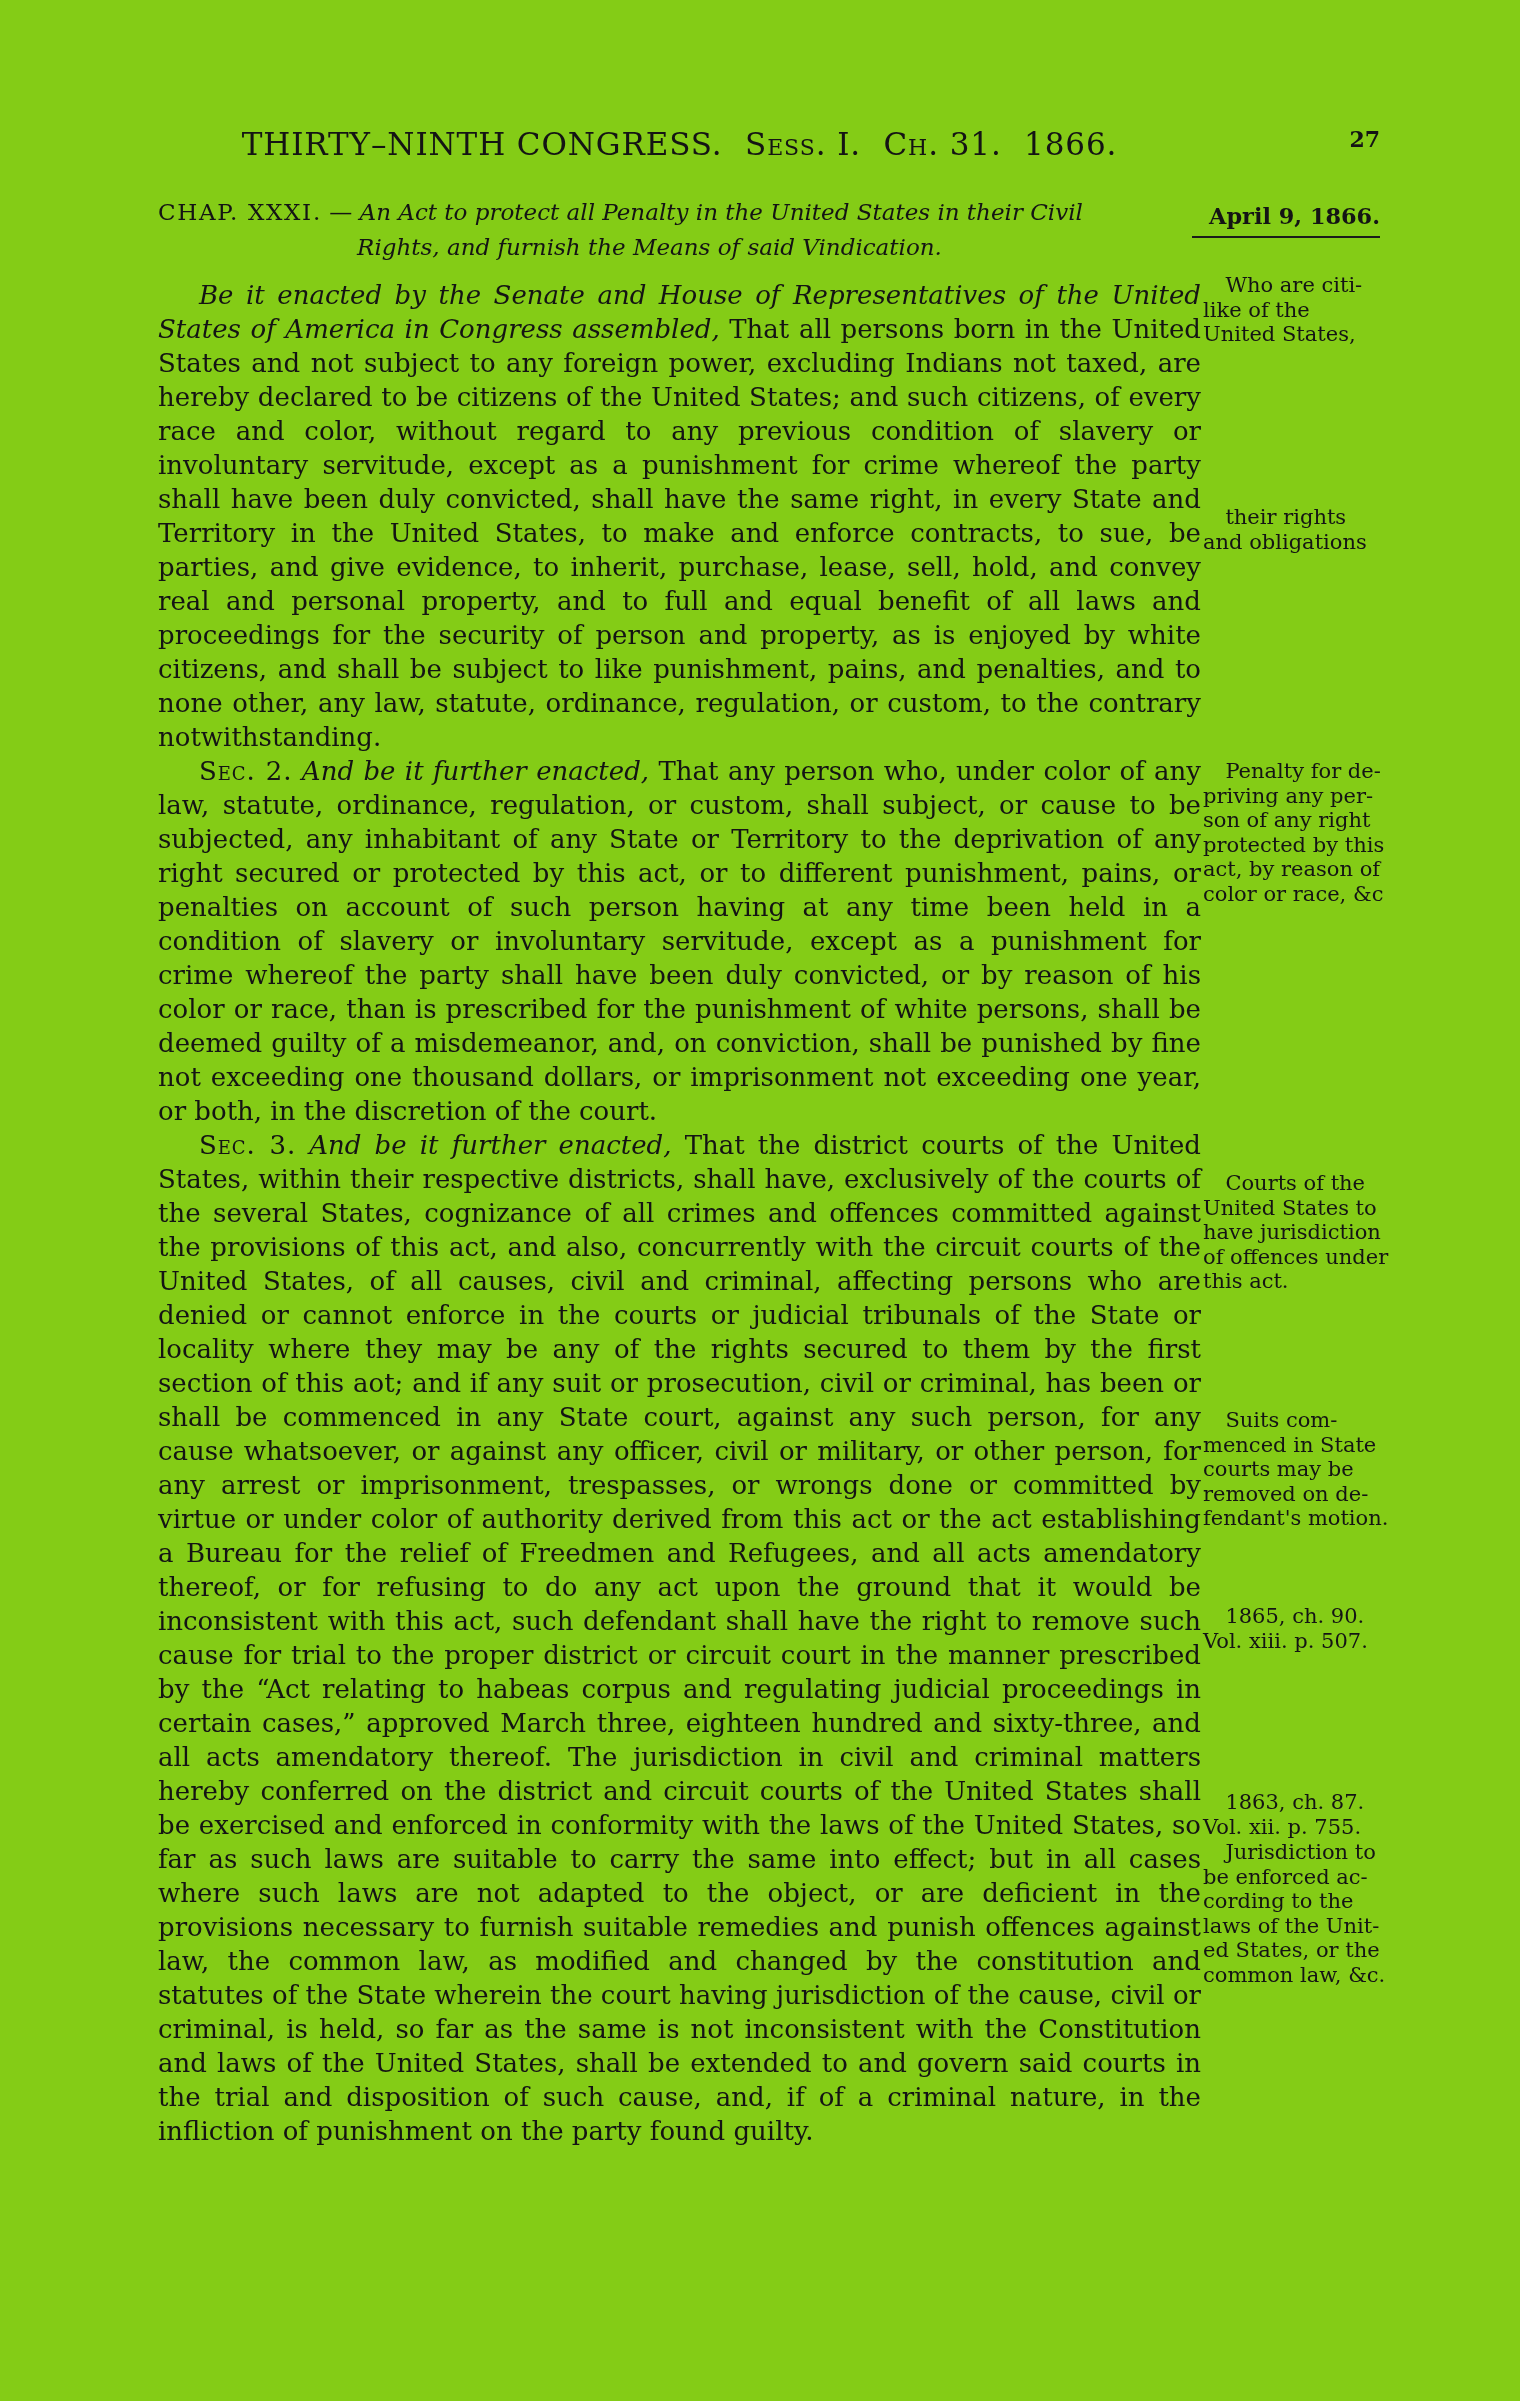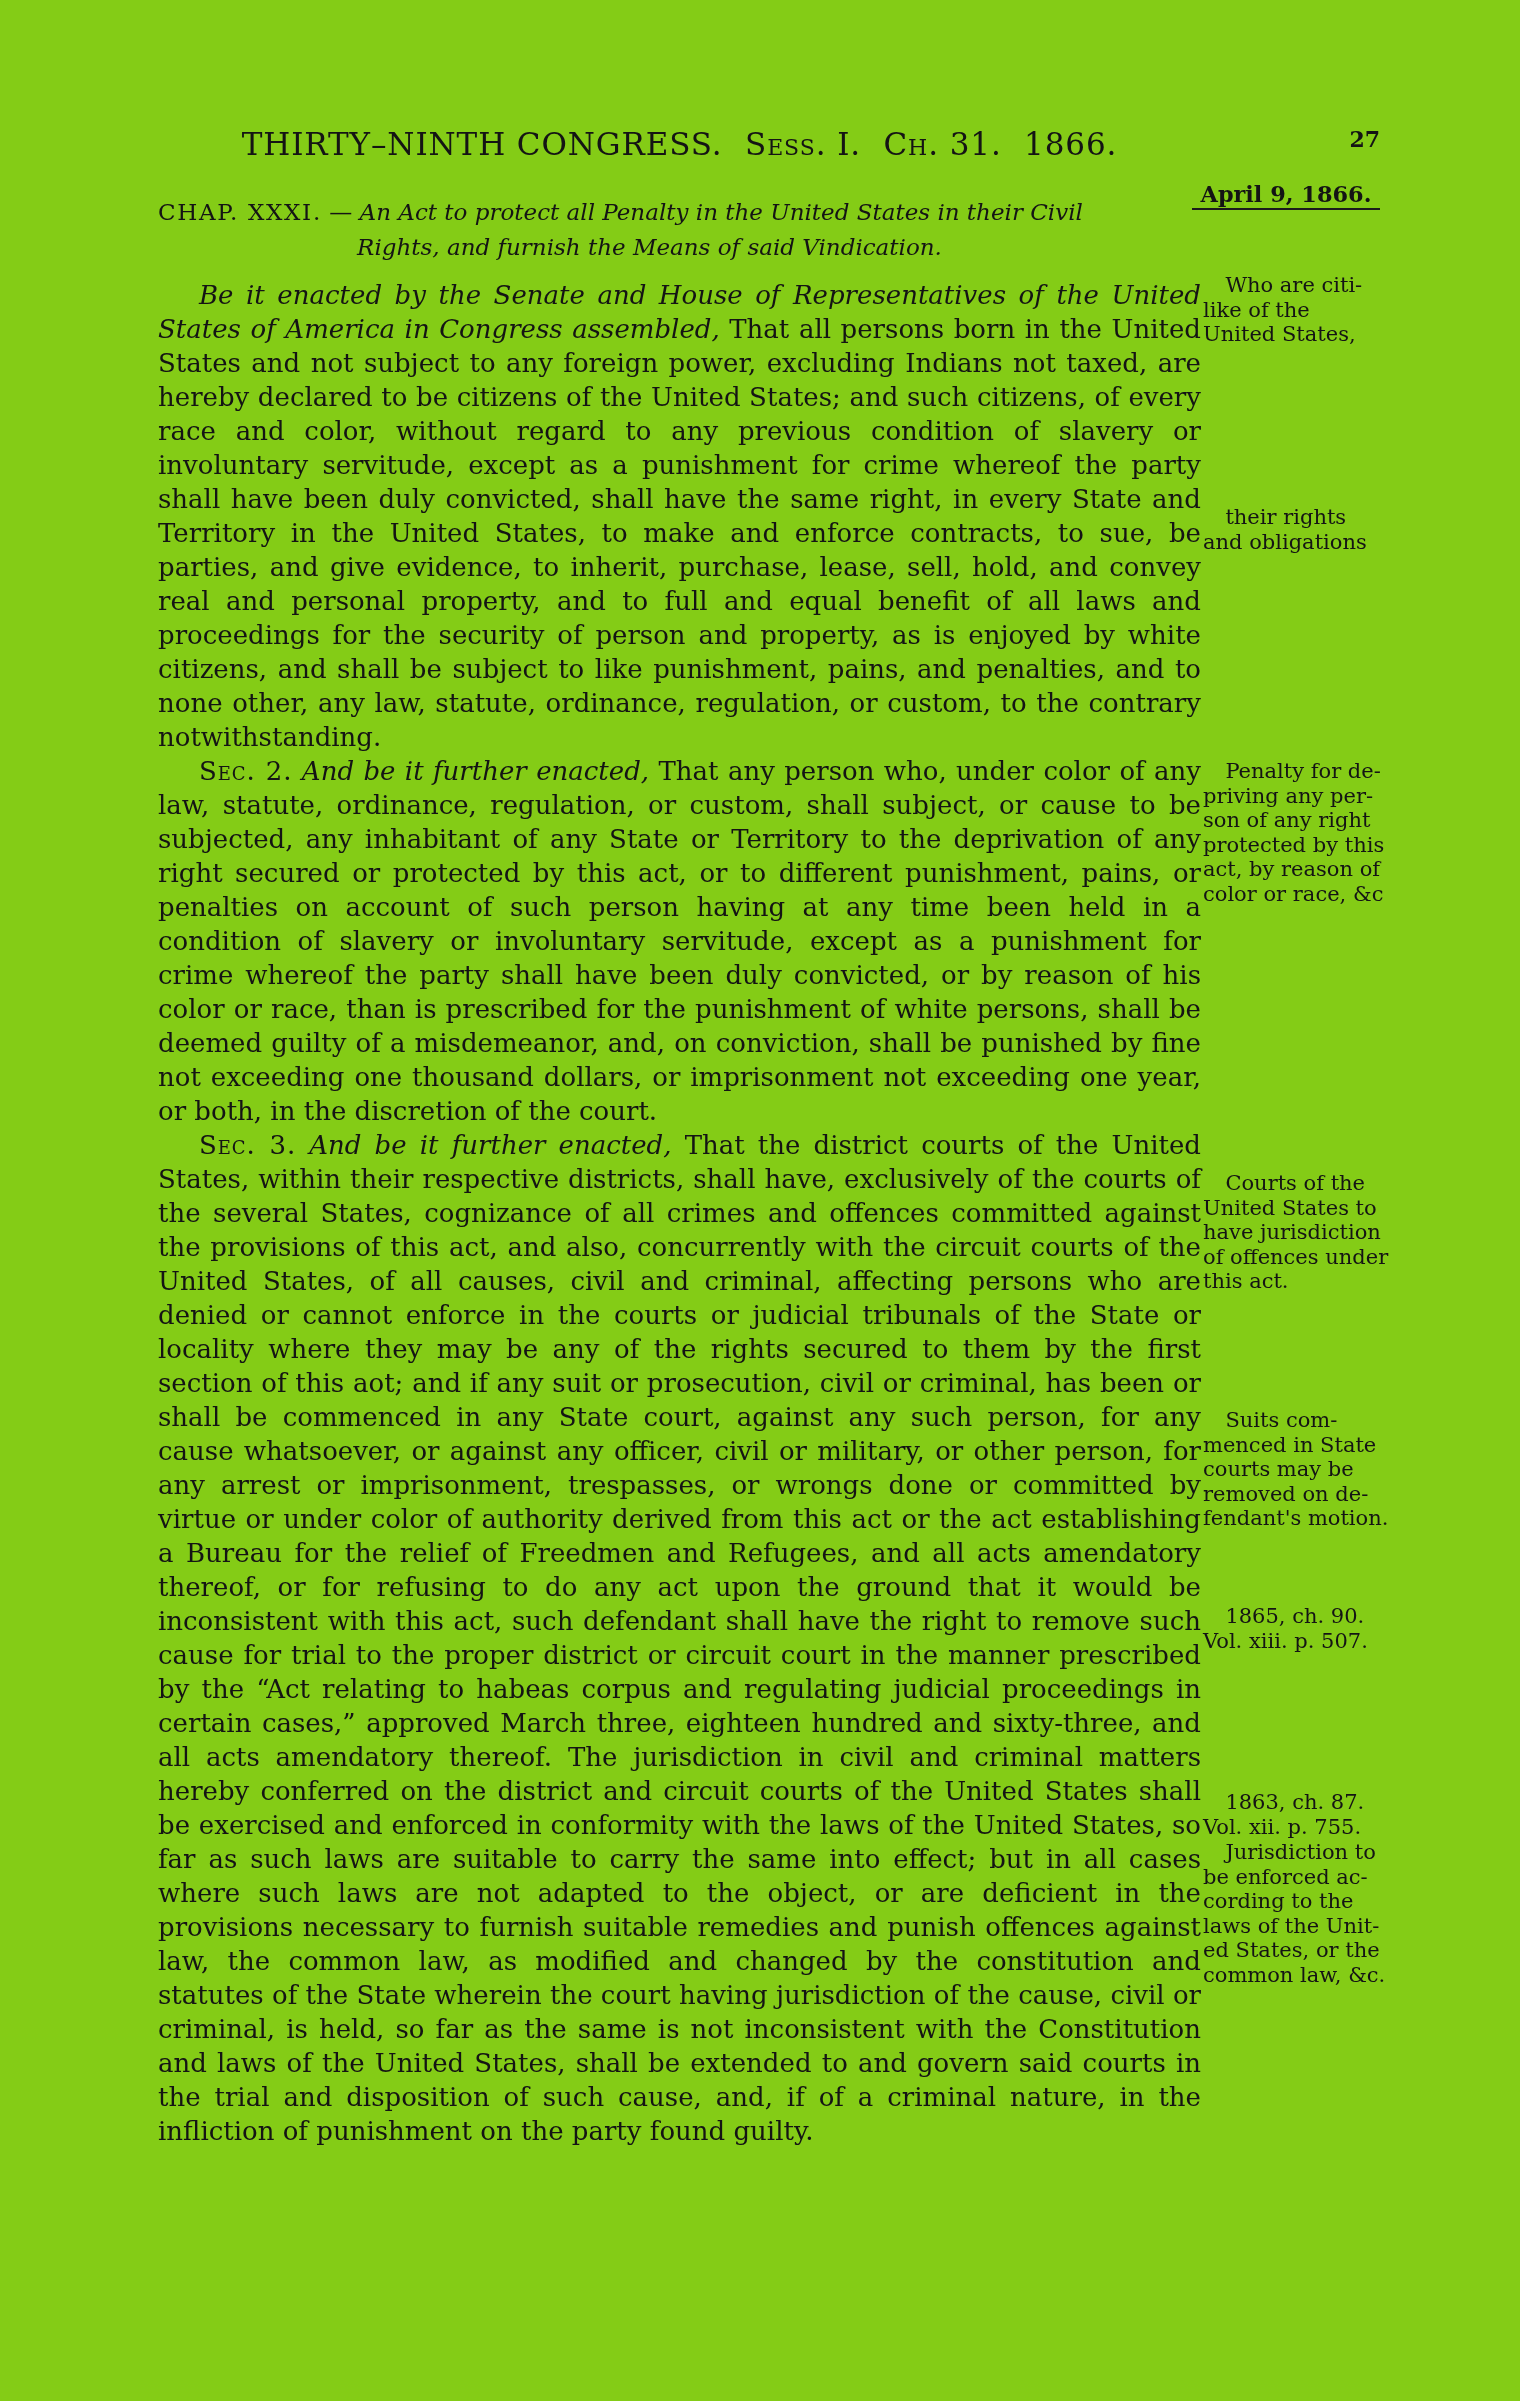--- a/index.html
+++ b/index.html
@@ -80,27 +80,27 @@
     width: 209px;
     font-size: 21px;
     line-height: 24.6px;
     white-space: pre-line;
     text-indent: 22.4px;
     text-align: left;
   }
   .date-note {
     left: 1192px;
     width: 188px;
-    top: 182px;
+    top: 204px;
     font-size: 22.4px;
     font-weight: 600;
-    text-align: center;
+    text-align: right;
     text-indent: 0;
     white-space: nowrap;
-    padding-bottom: 1px;
+    padding-bottom: 7px;
     border-bottom: 2.6px solid #1b1b1b;
   }
   .note-citizens     { top: 273px; }
   .note-rights       { top: 505px; }
   .note-penalty      { top: 759px; }
   .note-courts       { top: 1171px; }
   .note-suits        { top: 1408px; }
   .note-cite-1865    { top: 1604px; }
   .note-cite-1863    { top: 1790px; }
   .note-jurisdiction { top: 1840px; }

